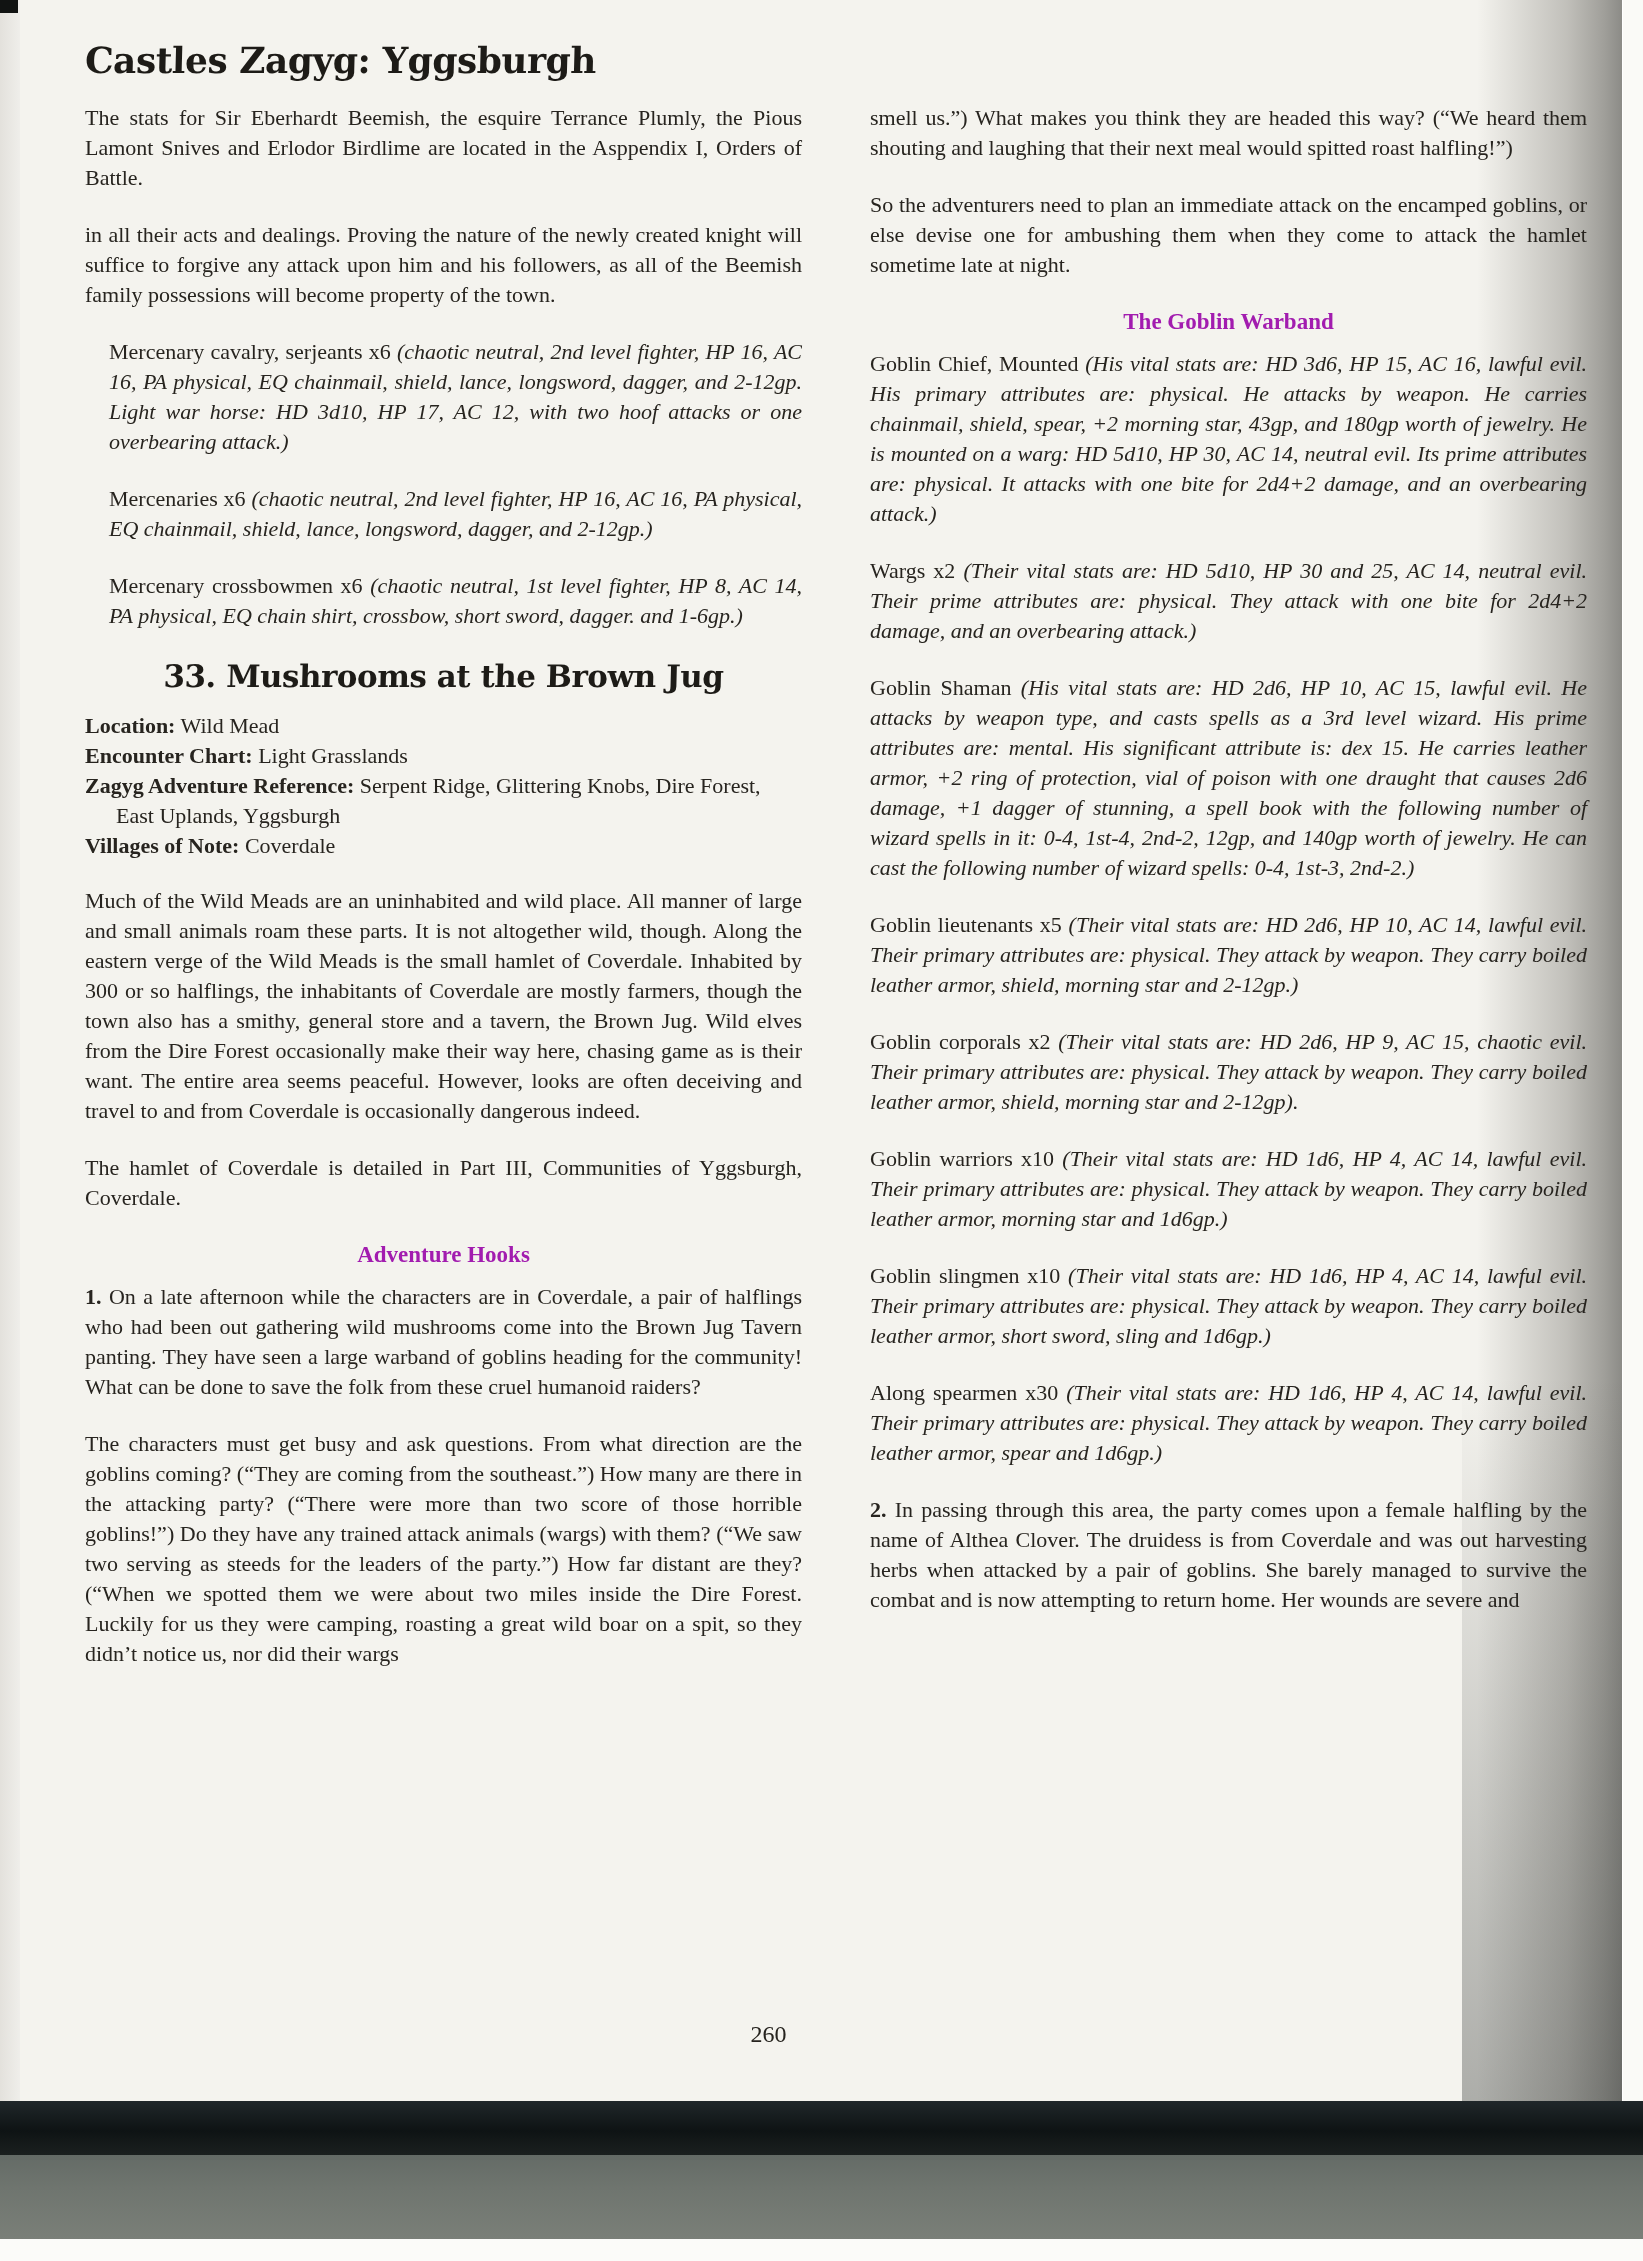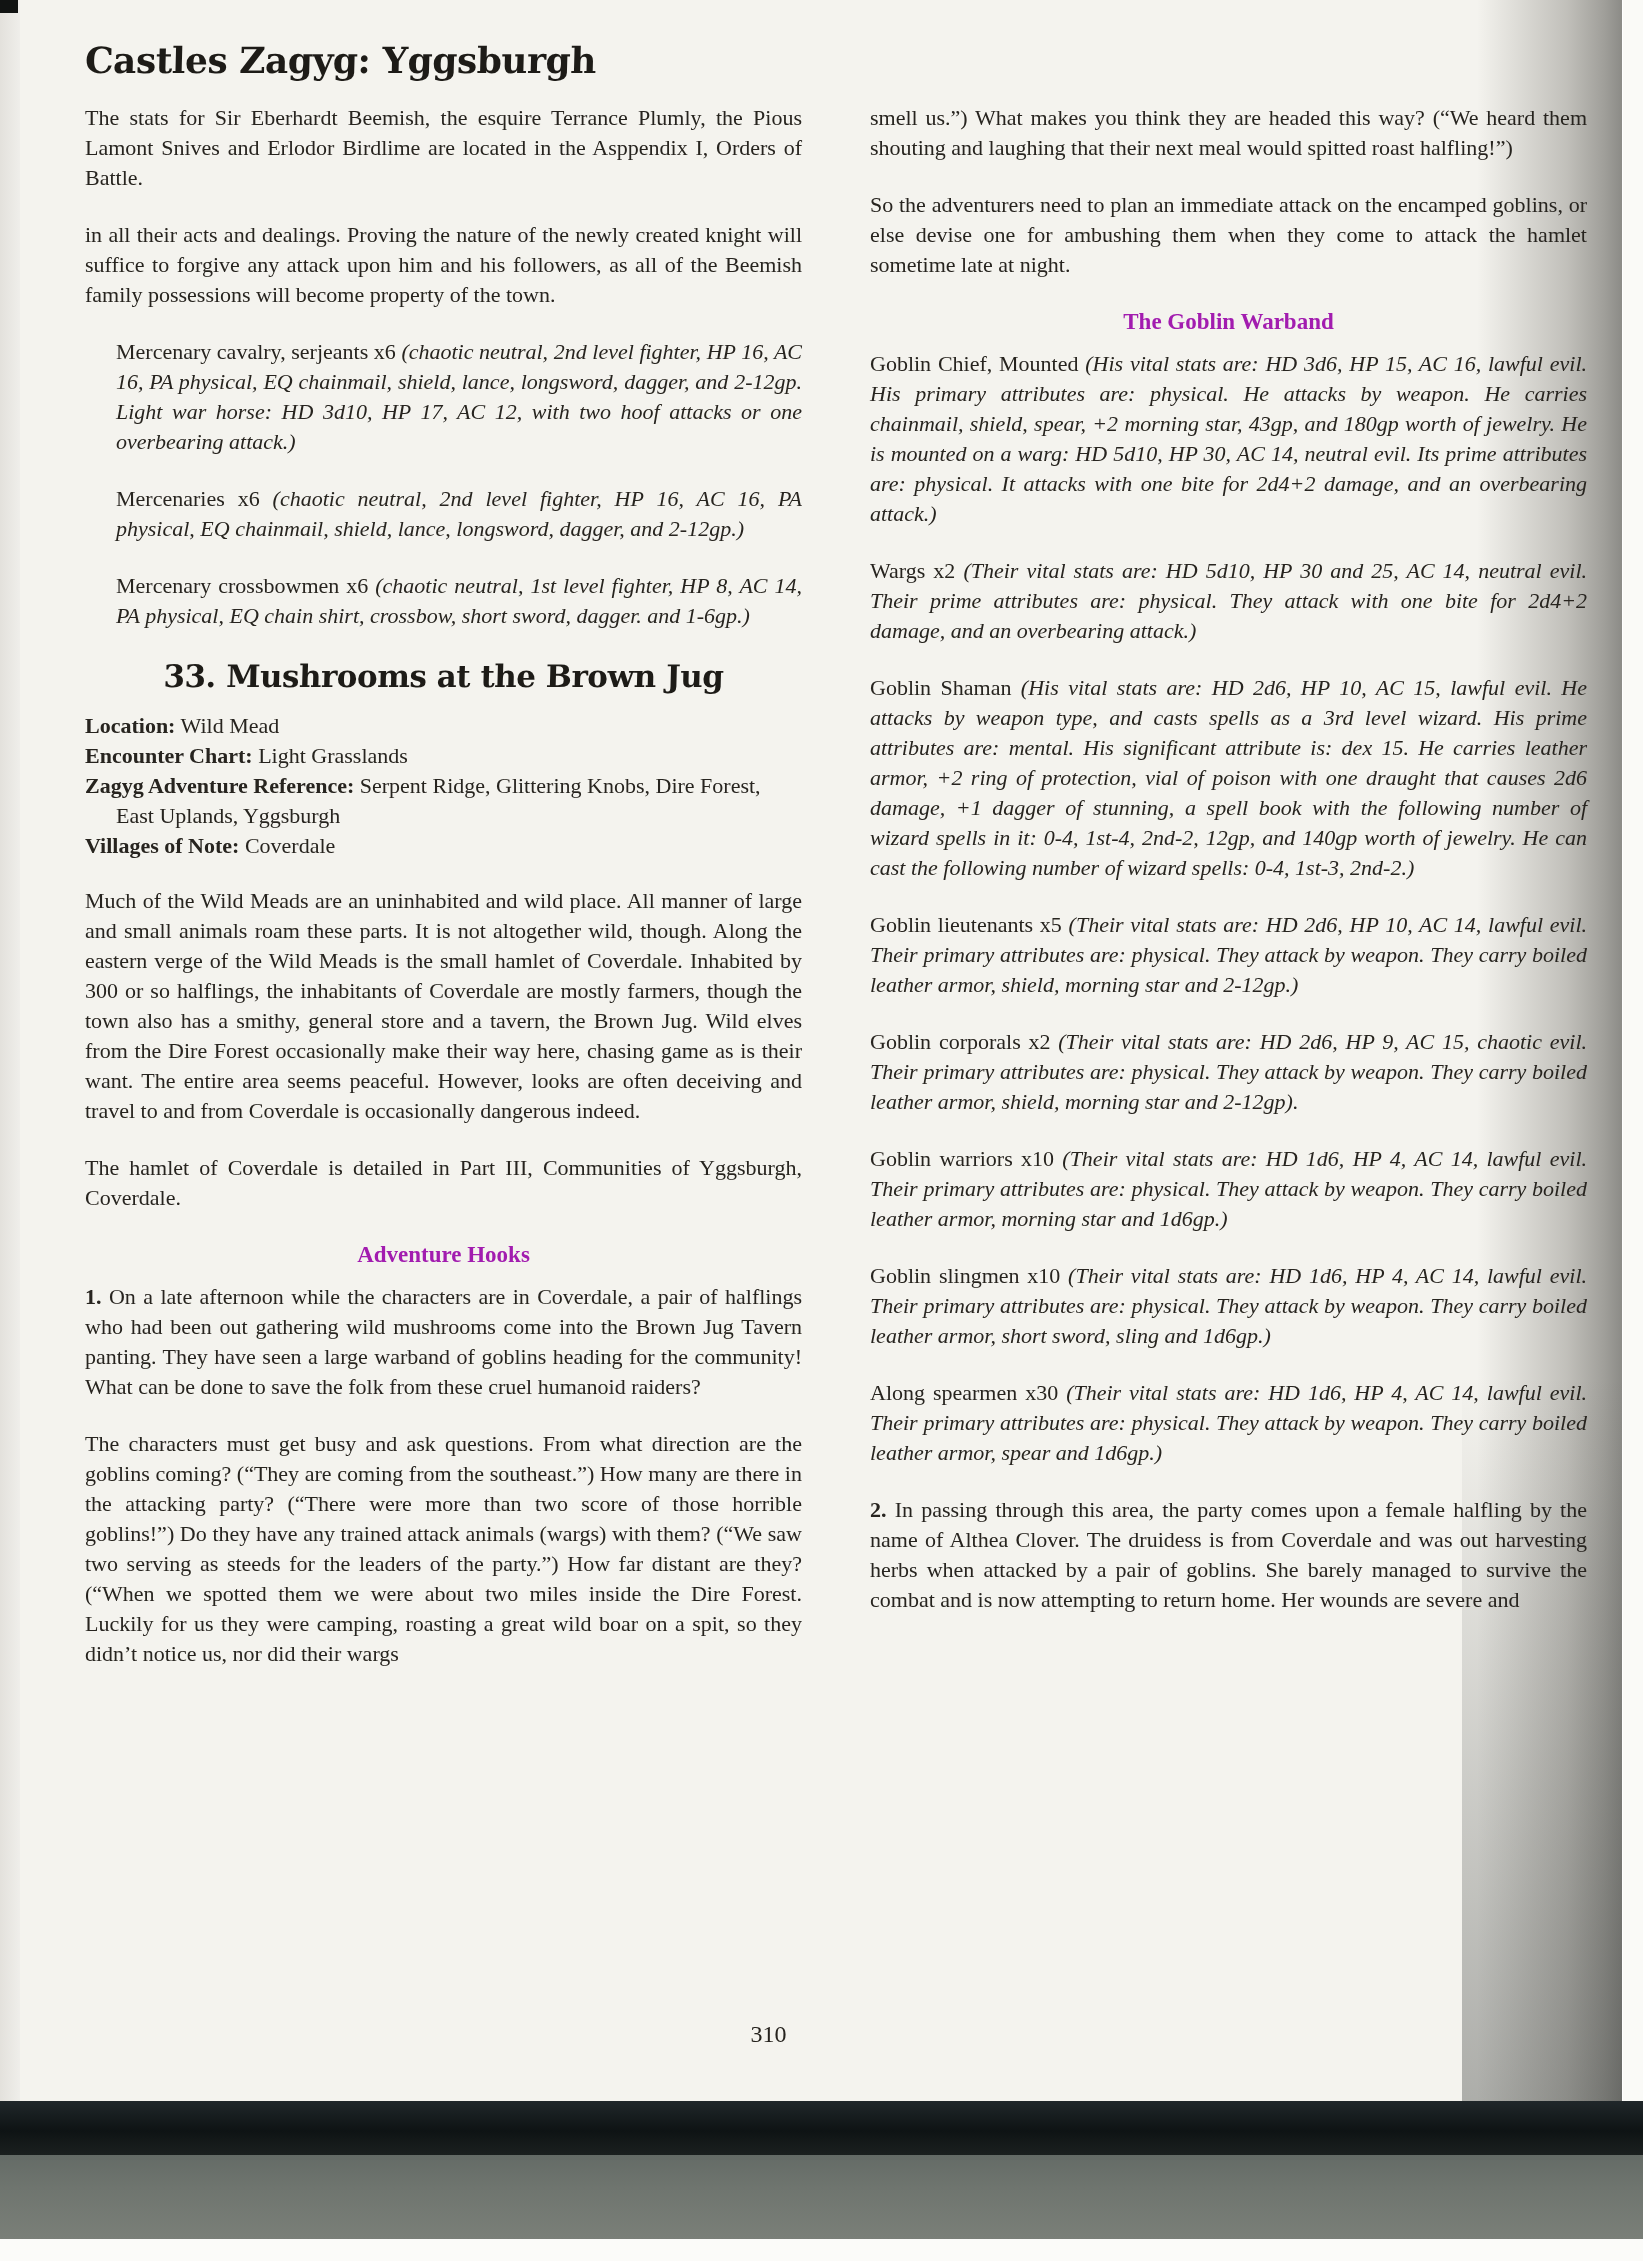--- a/index.html
+++ b/index.html
@@ -23,21 +23,21 @@
       background:linear-gradient(to bottom,#646b66 0%,#6f756f 40%,#7a7f78 100%);}
   .band-white{position:absolute;left:0;top:2239px;width:1644px;height:23px;background:#fbfbf9;}
   
   .book-title{position:absolute;left:85px;top:41px;margin:0;font-size:36px;line-height:39px;
       font-family:"DejaVu Serif","Liberation Serif",serif;font-weight:700;color:#1d1b17;
       letter-spacing:-0.5px;transform:skewX(-1.5deg);}
   .col{position:absolute;top:103px;width:717px;}
   .col-left{left:85px;}
   .col-right{left:870px;}
   p.body{margin:0 0 27px;font-size:22px;line-height:30px;text-align:justify;}
-  p.stat-ind{margin-left:31px;}
+  p.stat-ind{margin-left:24px;}
   em.stat-body{font-style:italic;}
   .section-title{margin:7.7px 0 17.4px;font-size:31px;line-height:36px;text-align:center;
       font-family:"DejaVu Serif","Liberation Serif",serif;font-weight:700;color:#1d1b17;
       letter-spacing:-0.5px;transform:skewX(-1.5deg);}
   .sub-heading{margin:1.9px 0 12.6px;font-size:23px;line-height:29px;text-align:center;font-weight:700;color:#a21caf;}
   .info-block{margin:0 0 25px;}
   .info-line{font-size:22px;line-height:30px;padding-left:31px;text-indent:-31px;}
   .info-line strong{font-weight:700;}
   .hook-num{font-weight:700;}
   .page-number{position:absolute;left:696px;top:2021px;width:145px;text-align:center;
@@ -143,21 +143,21 @@
       <span>Along spearmen x30</span>
       <em class="stat-body">(Their vital stats are: HD 1d6, HP 4, AC 14, lawful evil. Their primary attributes are: physical. They attack by weapon. They carry boiled leather armor, spear and 1d6gp.)</em>
     </p>
 
     <p class="body">
       <strong class="hook-num">2.</strong>
       <span>In passing through this area, the party comes upon a female halfling by the name of Althea Clover. The druidess is from Coverdale and was out harvesting herbs when attacked by a pair of goblins. She barely managed to survive the combat and is now attempting to return home. Her wounds are severe and</span>
     </p>
   </div>
 
-  <div class="page-number">310</div>
+  <div class="page-number">260</div>
 
   <div class="left-strip"></div>
   <div class="right-strip"></div>
   <div class="corner-mark"></div>
   <div class="band-black"></div>
   <div class="band-gray"></div>
   <div class="band-white"></div>
 
 </div>
 

